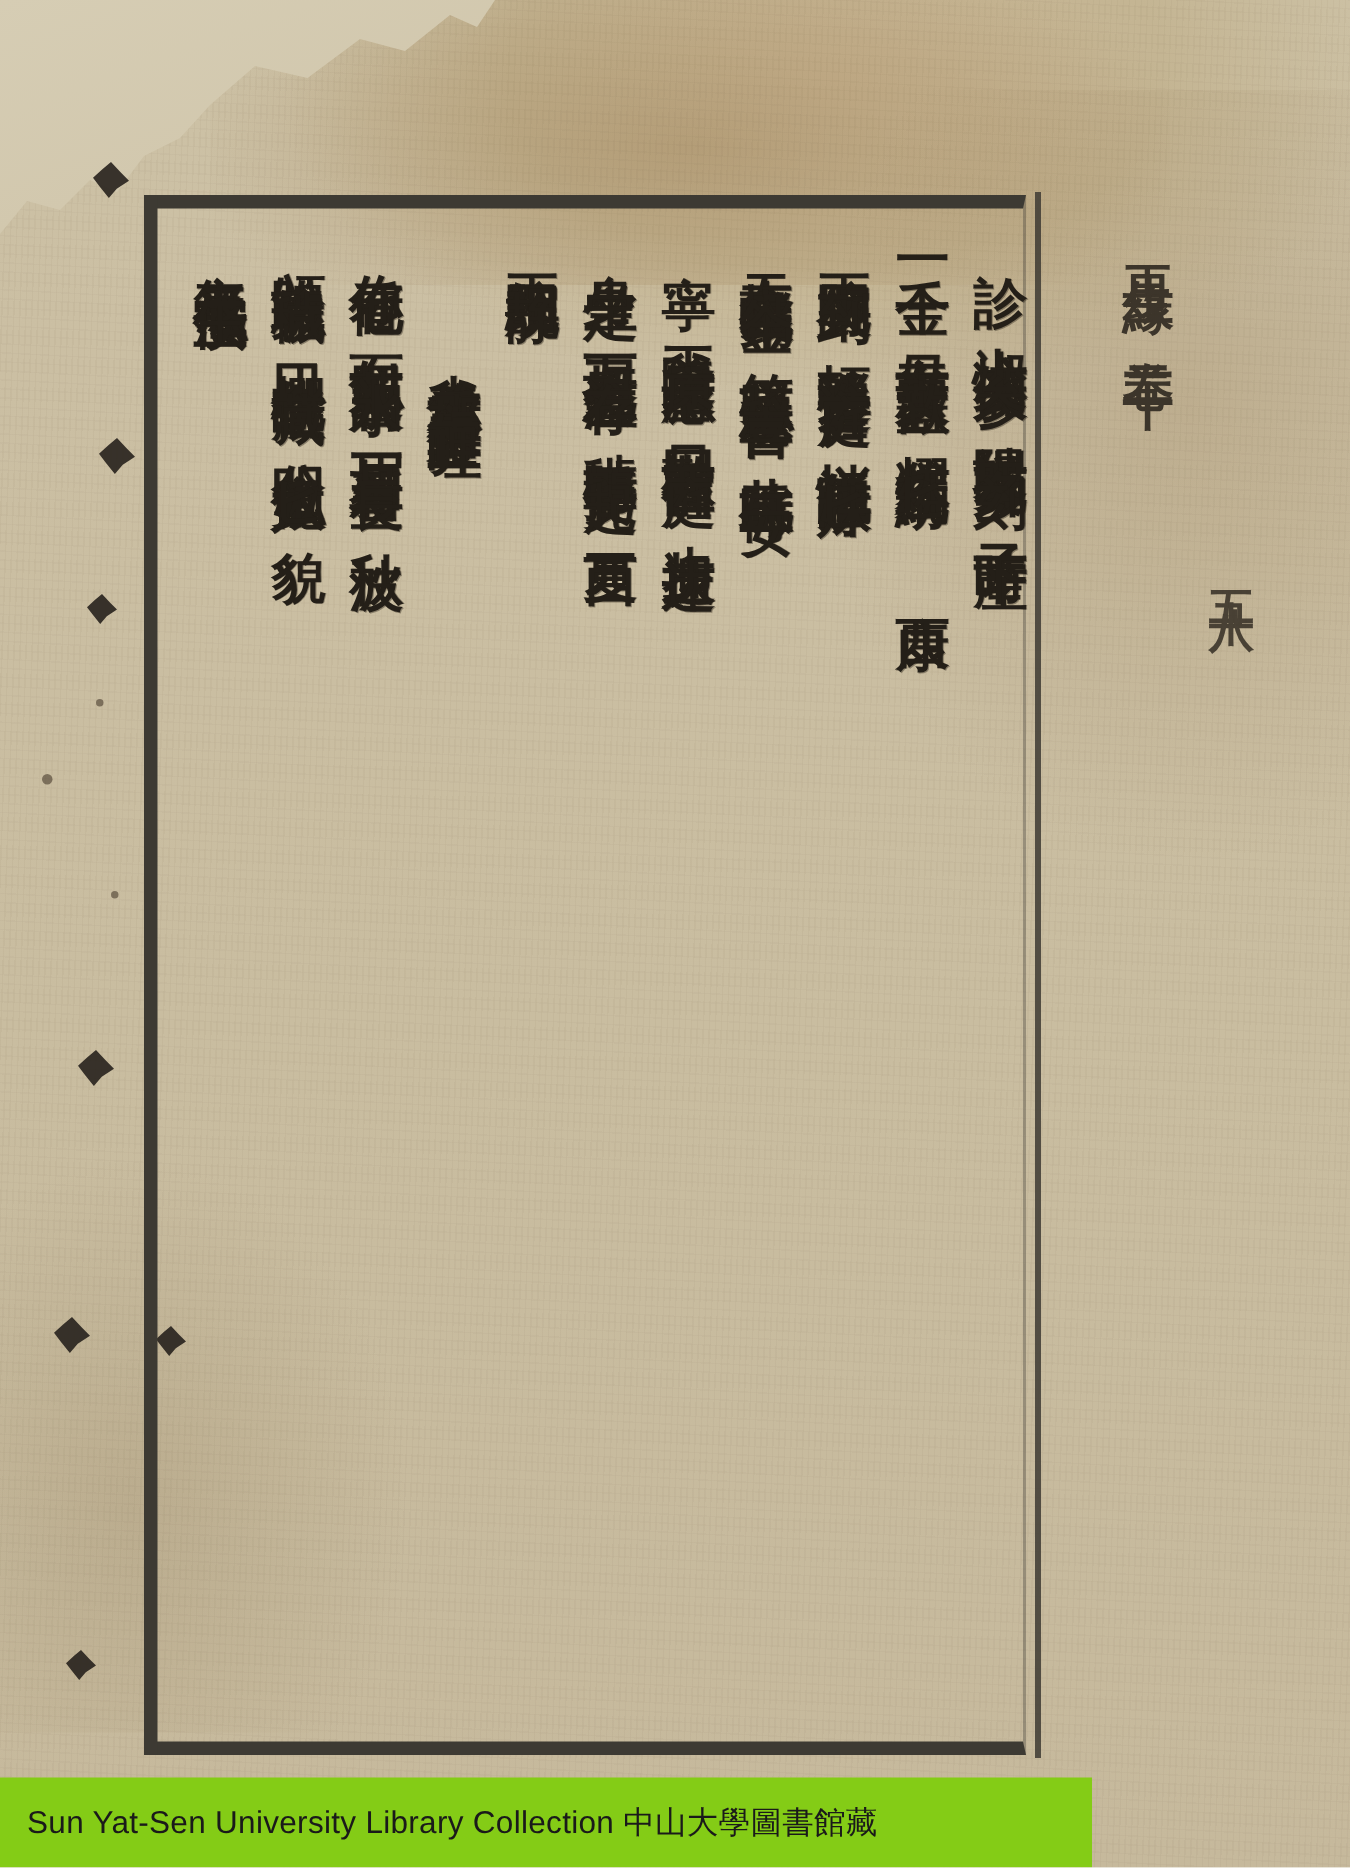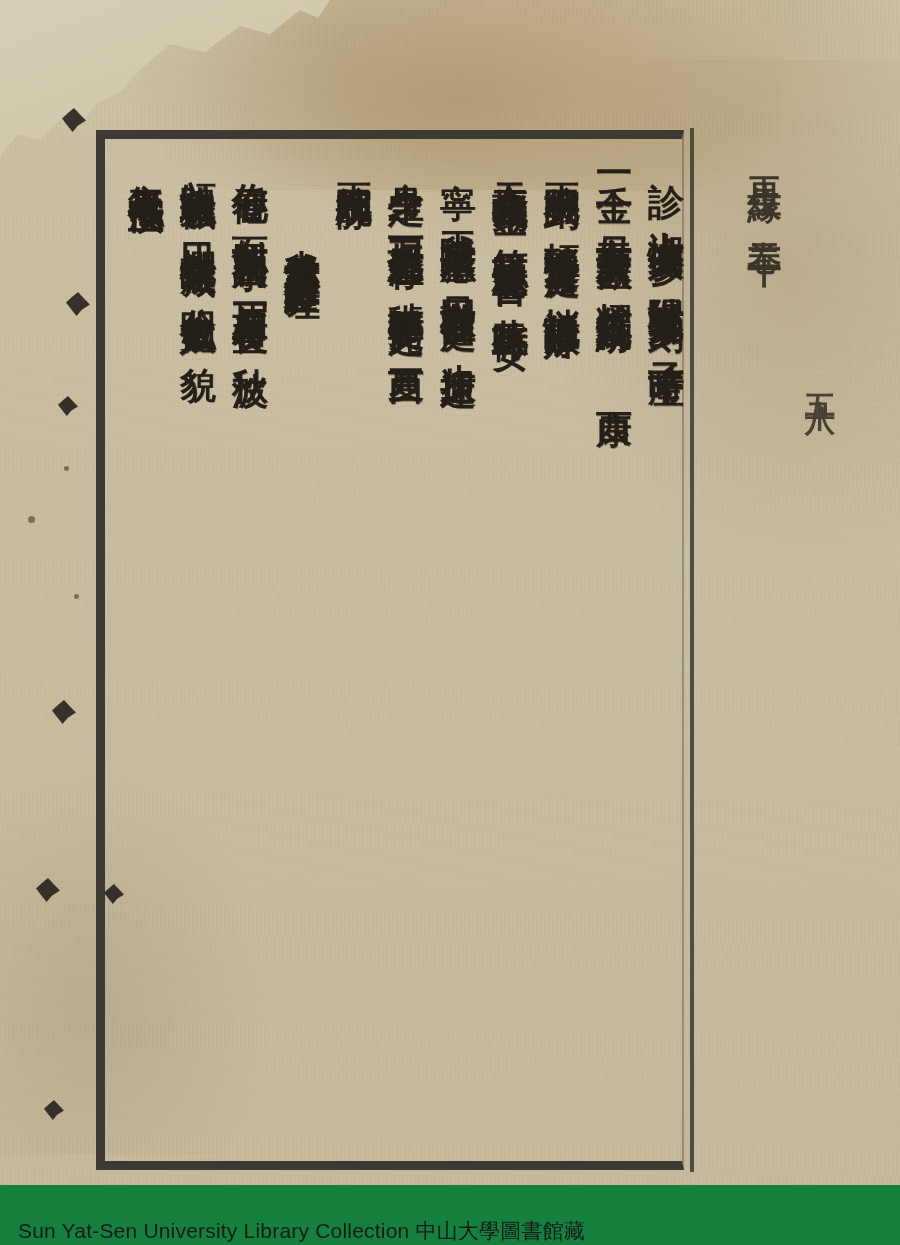--- a/index.html
+++ b/index.html
@@ -160,25 +160,25 @@
     letter-spacing: 6px;
     color: #2b251d;
     opacity: .8;
     font-weight: 600;
   }
 
   
   .caption-bar {
     position: absolute;
     left: 0; bottom: 0;
-    width: 900px;
+    width: 728px;
     height: 60px;
-    background: #15803d;
+    background: #84cc16;
     display: flex;
-    align-items: flex-end;
+    align-items: center;
   }
   .caption-text {
     padding-left: 18px;
     font-family: "Liberation Sans", sans-serif;
     font-size: 21px;
     color: #1a1a1a;
     letter-spacing: .2px;
   }
 </style>
 </head>

